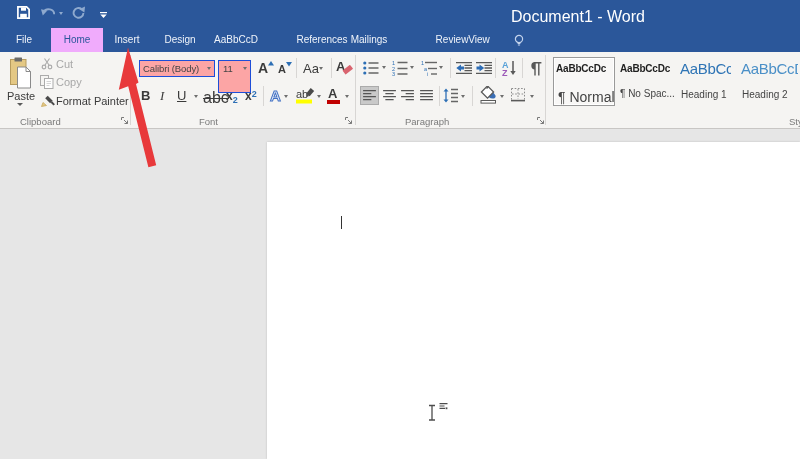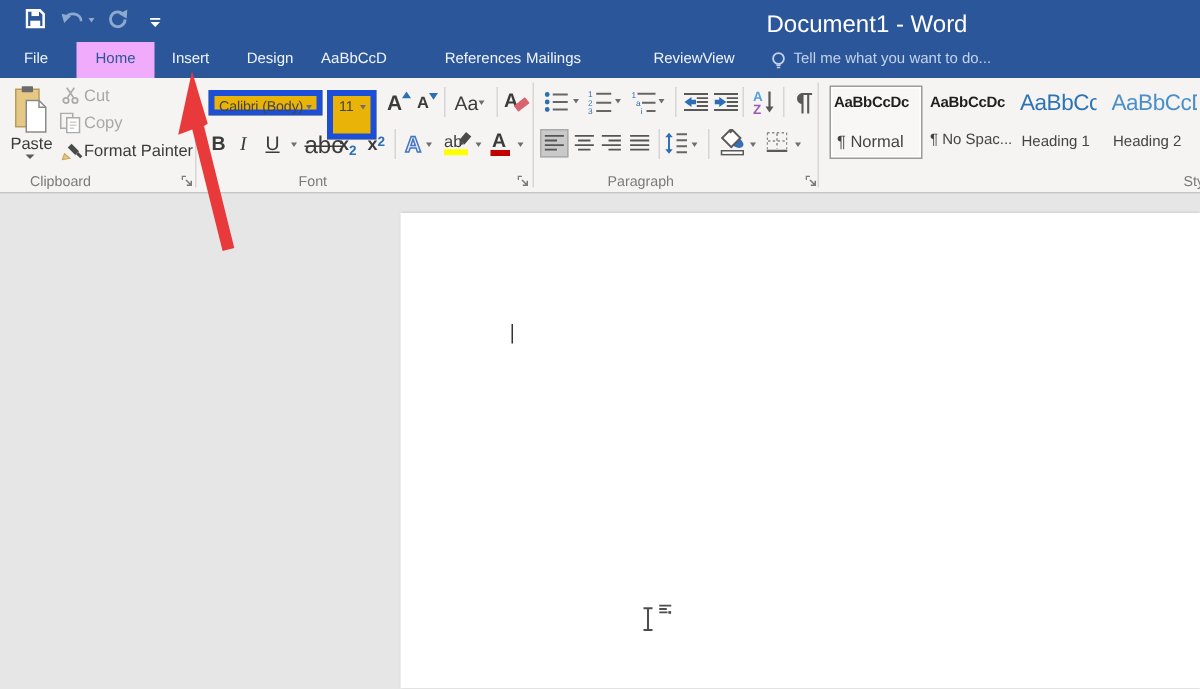--- a/index.html
+++ b/index.html
@@ -14,21 +14,21 @@
 #ribbon { position:absolute; left:0; top:52px; width:800px; height:77px; background:#F5F4F2; border-bottom:1px solid #C8C6C4; }
 .gsep { position:absolute; top:55px; width:1px; height:70px; background:#D8D6D4; }
 .glabel { position:absolute; top:116px; font-size:9.5px; color:#7A7A7A; text-align:left; }
 .launcher { position:absolute; width:7px; height:7px; }
 .launcher svg { display:block; }
 #doc { position:absolute; left:0; top:130px; width:800px; height:329px; background:#E6E6E6; }
 #page { position:absolute; left:267px; top:12px; width:533px; height:317px; background:#FFF; box-shadow:0 0 2px rgba(0,0,0,0.18); }
 #caret { position:absolute; left:341px; top:216px; width:1px; height:13px; background:#333; }
 .btnlabel { font-size:11px; color:#3B3B3B; }
 .gray { color:#A8A8A8; }
-.combo { position:absolute; background:#eab308; border:4px solid #1d4ed8; font-size:9.5px; color:#444; }
+.combo { position:absolute; background:#fca5a5; border:1px solid #1d4ed8; font-size:9.5px; color:#444; }
 .dd { display:inline-block; width:0; height:0; border-left:2.6px solid transparent; border-right:2.6px solid transparent; border-top:3.6px solid #6E6E6E; vertical-align:middle; }
 </style>
 </head>
 <body>
 
 <div id="titlebar">
   <div id="title" style="left:478px;width:200px;text-align:center;position:absolute;">Document1 - Word</div>
 
   <svg class="qat" style="left:17px;top:6px" width="13" height="13" viewBox="0 0 13 13">
     <path d="M0.9 0.9 H9.6 L12.1 3.4 V12.1 H0.9 Z" fill="none" stroke="#FFF" stroke-width="1.7"></path>
@@ -60,21 +60,20 @@
   <div class="tab" style="left:158px;width:44px;">Design</div>
   <div class="tab" style="left:214px;width:44px;">AaBbCcD</div>
   <div class="tab" style="left:270px;width:64px;margin-left:20px;">References</div>
   <div class="tab" style="left:344px;width:50px;">Mailings</div>
   <div class="tab" style="left:406px;width:44px;margin-left:24px;">Review</div>
   <div class="tab" style="left:462px;width:34px;">View</div>
   <svg style="position:absolute;left:514px;top:6px" width="10" height="14" viewBox="0 0 10 14">
     <circle cx="5" cy="5" r="3.6" fill="none" stroke="#C3D3EC" stroke-width="1.2"></circle>
     <path d="M3.6 9.5 h2.8 M3.9 11 h2.2" stroke="#C3D3EC" stroke-width="1"></path>
   </svg>
-  <div class="tab" style="left:529px;width:160px;text-align:left;color:#C3D3EC;">Tell me what you want to do...</div>
 </div>
 
 <div id="ribbon"></div>
 
 <div class="gsep" style="left:130px"></div>
 <div class="glabel" style="left:20px;width:76px;">Clipboard</div>
 
 <svg style="position:absolute;left:10px;top:57px" width="22" height="32" viewBox="0 0 22 32">
   <rect x="0.5" y="2.5" width="15.5" height="25" fill="#E4C884" stroke="#B79C5E" stroke-width="1"></rect>
   <rect x="4.5" y="0.5" width="7.5" height="4" rx="0.5" fill="#6A6A6A"></rect>
@@ -264,21 +263,21 @@
 <div class="dd" style="position:absolute;left:530px;top:95px;"></div>
 <div class="launcher" style="left:537px;top:117px">
   <svg width="8" height="8" viewBox="0 0 8 8">
       <path d="M0.5 3 V0.5 H3 M3 3 L6.5 6.5 M6.5 3.5 V6.5 H3.5" stroke="#7A7A7A" stroke-width="1" fill="none"></path>
     </svg>
 </div>
 
 <div class="glabel" style="left:789px;width:40px;text-align:left;">Styles</div>
 <div style="position:absolute;left:553px;top:57px;width:62px;height:49px;background:#F8F7F6;border:1px solid #9A9A9A;box-shadow:inset 0 0 0 1px #FFF;"></div>
 <div style="position:absolute;left:556px;top:63px;font-size:10px;font-weight:bold;color:#1F1F1F;letter-spacing:-0.2px;">AaBbCcDc</div>
-<div style="position:absolute;left:558px;top:89px;font-size:11px;color:#444;">¶ Normal</div>
+<div style="position:absolute;left:558px;top:89px;font-size:14px;color:#444;">¶ Normal</div>
 <div style="position:absolute;left:620px;top:63px;font-size:10px;font-weight:bold;color:#1F1F1F;letter-spacing:-0.2px;">AaBbCcDc</div>
 <div style="position:absolute;left:620px;top:88px;width:54px;overflow:hidden;white-space:nowrap;font-size:10px;color:#444;">¶ No Spac...</div>
 <div style="position:absolute;left:680px;top:60px;width:51px;overflow:hidden;white-space:nowrap;font-size:15px;color:#2E74B5;letter-spacing:-0.3px;">AaBbCc</div>
 <div style="position:absolute;left:681px;top:89px;font-size:10px;color:#444;">Heading 1</div>
 <div style="position:absolute;left:741px;top:60px;width:57px;overflow:hidden;white-space:nowrap;font-size:15px;color:#4A8FC7;letter-spacing:-0.3px;">AaBbCcD</div>
 <div style="position:absolute;left:742px;top:89px;font-size:10px;color:#444;">Heading 2</div>
 
 <div id="doc">
   <div id="page"></div>
 </div>

